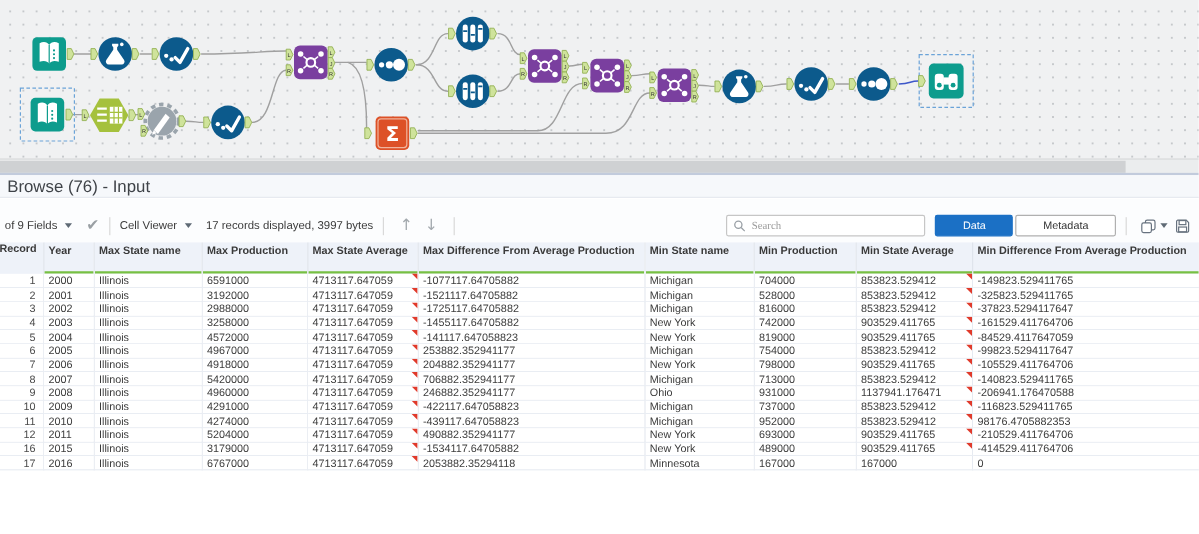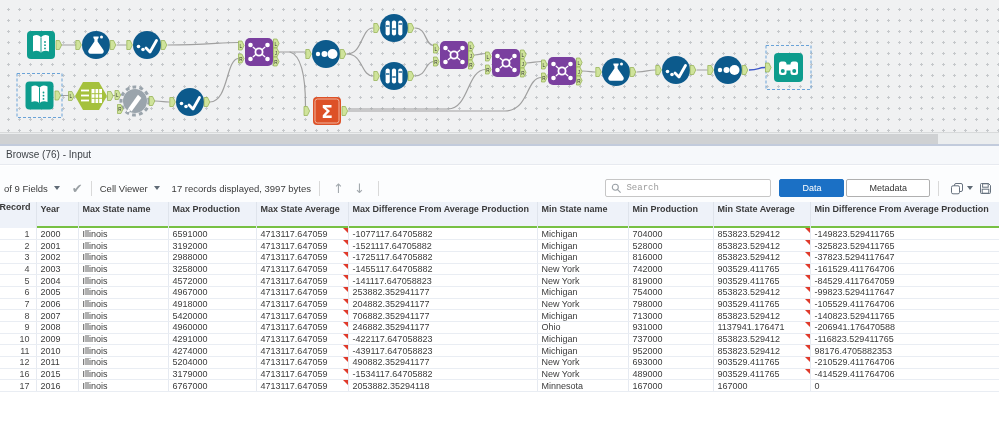--- a/index.html
+++ b/index.html
@@ -15,34 +15,34 @@
     background-image:radial-gradient(circle,#c5c8cb 1px,rgba(0,0,0,0) 1.1px);
     background-size:11px 11px;background-position:3px 4px;
   }
   .canvas svg{position:absolute;top:0;left:0;}
   
   .hscroll{position:absolute;top:132px;left:0;width:999px;height:12px;background:#ebedee;border-top:1px solid #d8dadb;box-sizing:border-box;}
   .hscroll .thumb{position:absolute;top:1px;left:0;width:938px;height:10px;background:#cfd1d3;}
   .divider-blue{position:absolute;top:144px;left:0;width:999px;height:2px;background:#c2cbdc;}
   
   .title-bar{position:absolute;top:146px;left:0;width:999px;height:19px;background:#f6f8fb;border-bottom:1px solid #e7eaf0;box-sizing:border-box;
-    font-size:10px;color:#3f4348;line-height:18px;padding-left:6px;}
+    font-size:14px;color:#3f4348;line-height:18px;padding-left:6px;}
   
   .toolbar{position:absolute;top:166px;left:0;width:999px;height:44px;background:#fcfdfe;display:flex;align-items:center;
     font-size:9.5px;color:#3b3b3b;box-sizing:border-box;padding:0 4px;}
   .tb-item{display:flex;align-items:center;white-space:nowrap;}
   .caret{width:0;height:0;border-left:3px solid transparent;border-right:3px solid transparent;border-top:4px solid #5f6a75;display:inline-block;margin-left:6px;}
   .sep{width:1px;height:15px;background:#d9d9d9;margin:0 8px;}
   .glyph{font-family:"DejaVu Sans",sans-serif;}
   .check-apply{color:#9aa0a4;font-size:13px;margin-left:12px;}
   .arrow-btn{color:#a3a9ae;font-size:13px;margin:0 5px;}
   .right-group{margin-left:auto;display:flex;align-items:center;}
   .search-box{width:166px;height:18px;border:1px solid #c6c6c6;border-radius:2px;background:#fff;display:flex;align-items:center;padding:0 5px;box-sizing:border-box;margin-right:8px;}
   .search-box svg{flex:0 0 auto;margin-right:4px;}
-  .search-box input{border:none;outline:none;font-size:9px;width:100%;color:#333;font-family:Liberation Mono, monospace;background:transparent;padding:0;}
+  .search-box input{border:none;outline:none;font-size:9px;width:100%;color:#333;font-family:Liberation Serif, serif;background:transparent;padding:0;}
   .search-box input::placeholder{color:#9b9b9b;}
   .btn{height:18px;font-size:9px;border-radius:2px;display:flex;align-items:center;padding:0 22px;box-sizing:border-box;cursor:default;}
   .btn-data{background:#1b70c5;border:1px solid #1b70c5;color:#fff;}
   .btn-meta{background:#fff;border:1px solid #b0b0b0;color:#333;margin-left:2px;}
   .icon-btn{display:flex;align-items:center;margin:0 3px;}
   
   .grid{position:absolute;top:202px;left:0;width:999px;}
   table{border-collapse:collapse;table-layout:fixed;width:999px;font-size:9px;color:#3c3c3c;}
   th{height:15px;background:#eef2f9;font-weight:bold;text-align:left;padding:0 0 13px 4px;
      border-right:1px solid #dfe4ec;box-shadow:inset 0 -2px 0 #77c043;

